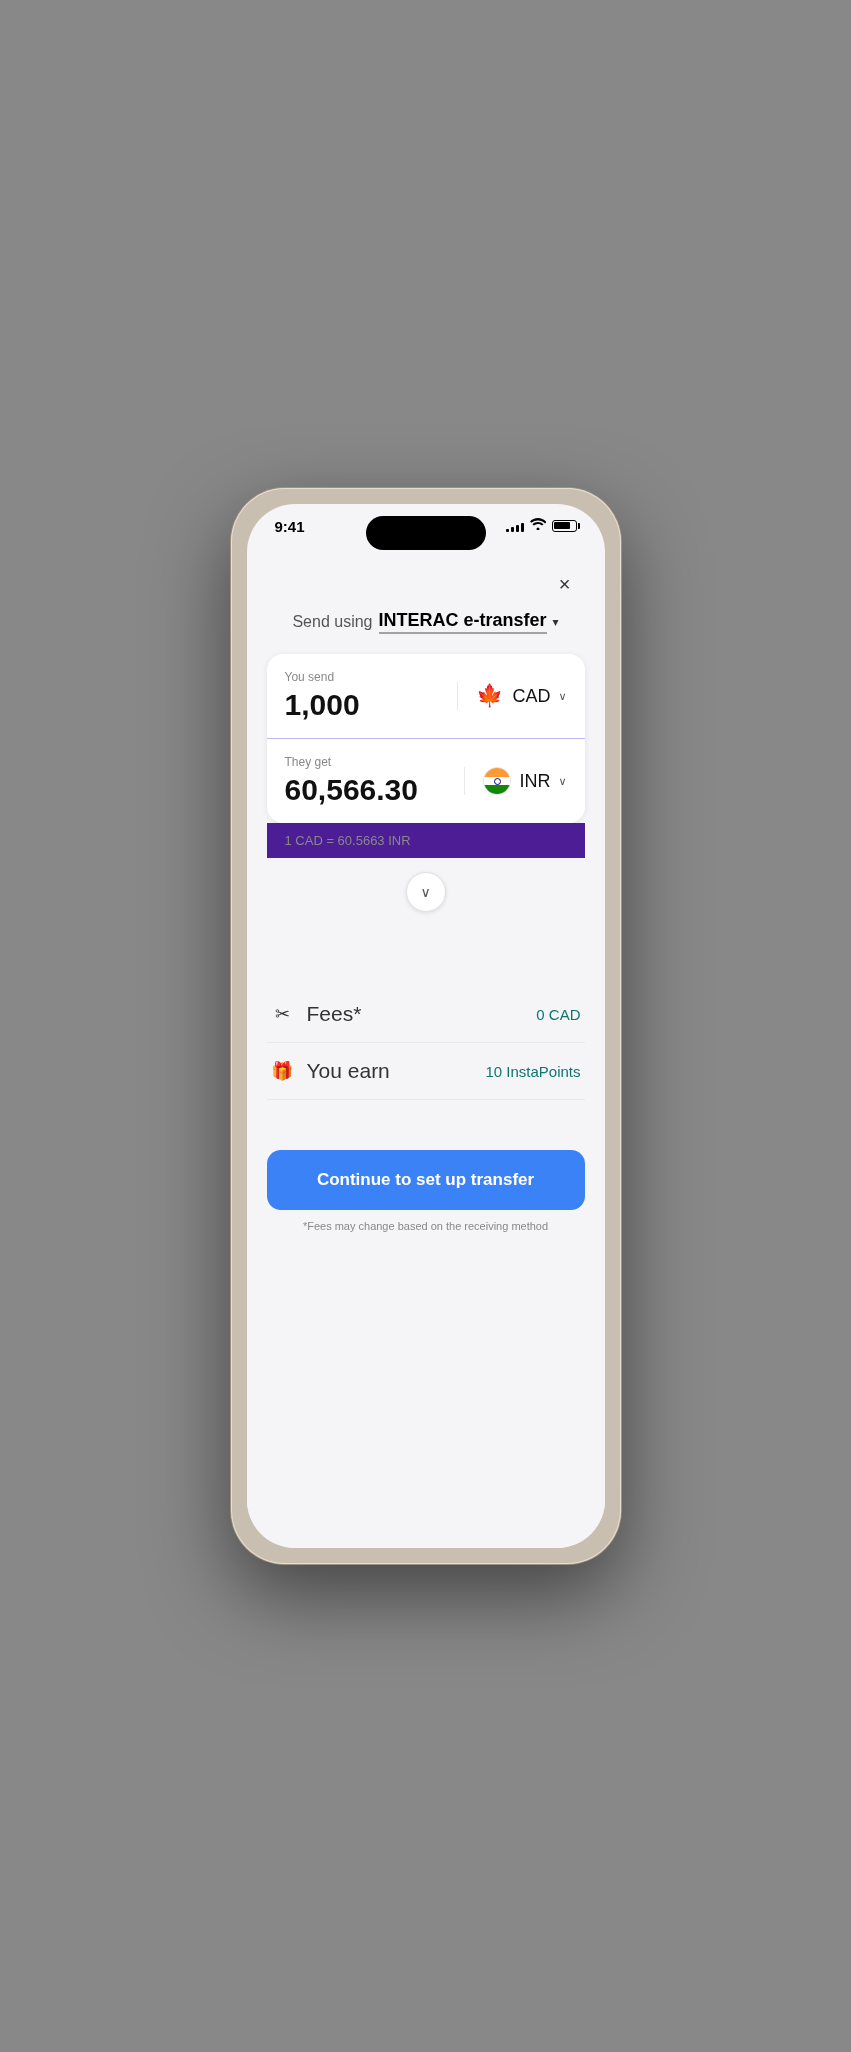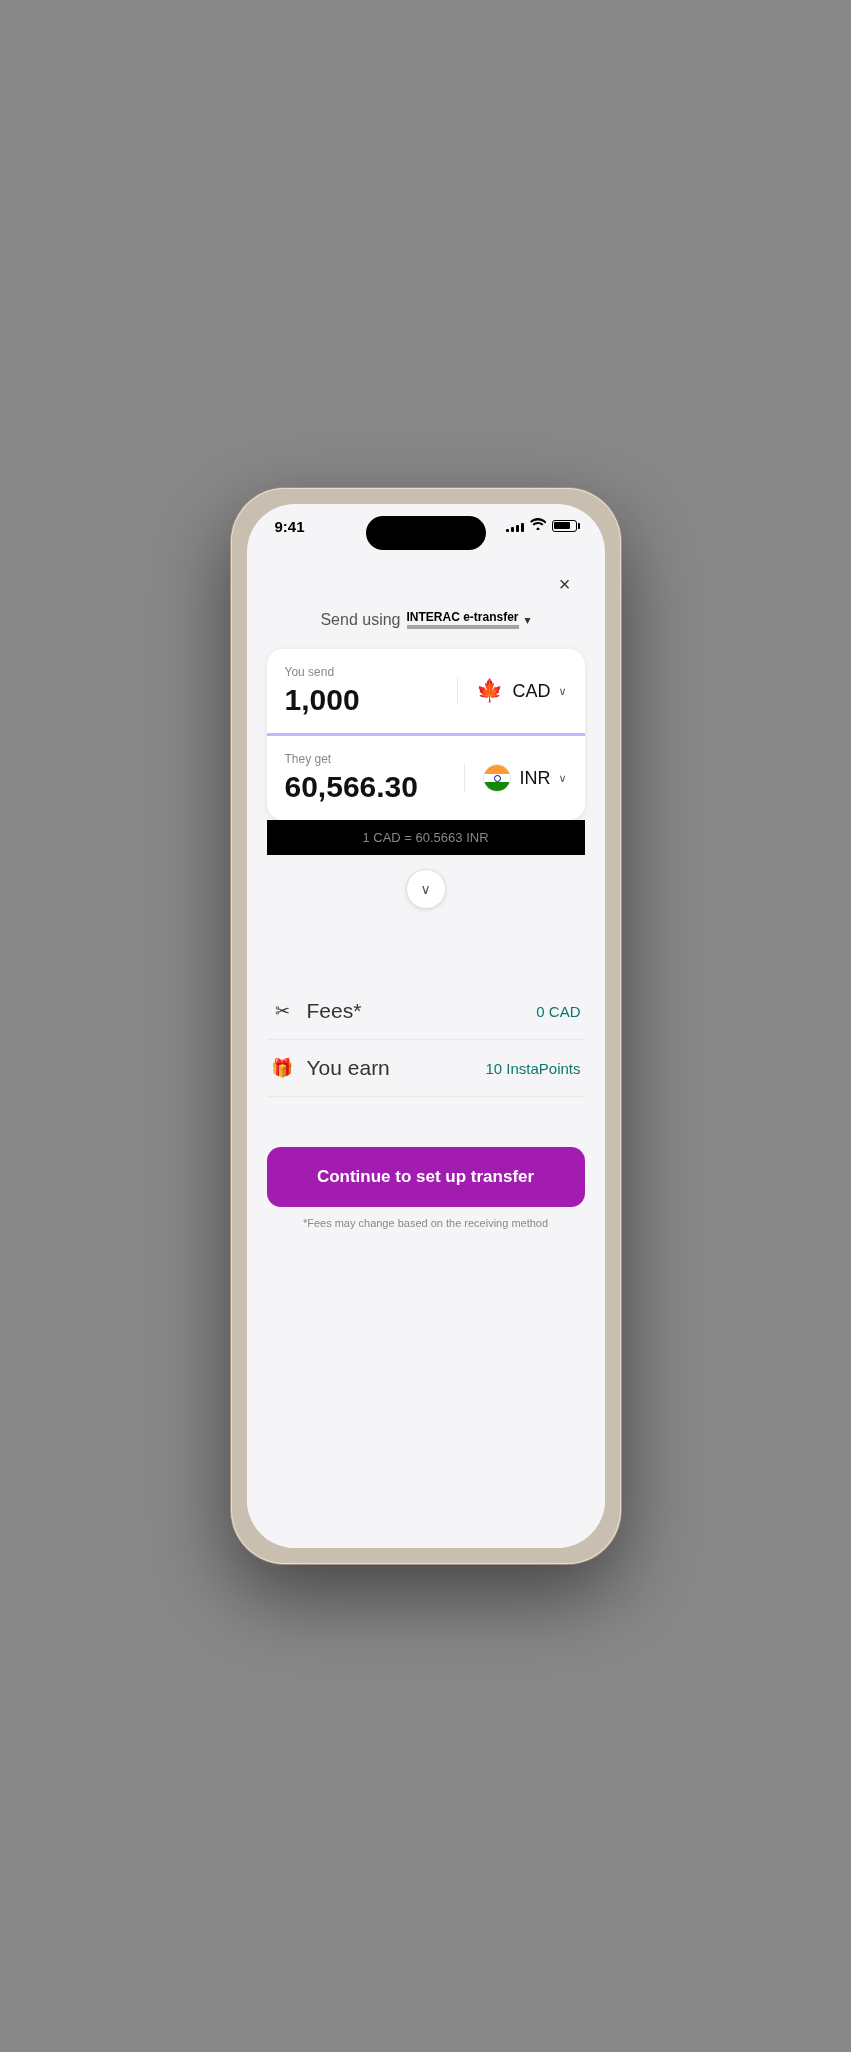--- a/index.html
+++ b/index.html
@@ -160,24 +160,24 @@
       gap: 6px;
     }
 
     .send-label {
       font-size: 16px;
       color: #555;
       font-weight: 400;
     }
 
     .send-method {
-      font-size: 12px;
+      font-size: 18px;
       font-weight: 800;
       color: #000;
-      border-bottom: 4px solid #a3a3a3;
+      border-bottom: 2px solid #a3a3a3;
       padding-bottom: 1px;
     }
 
     .dropdown-arrow {
       font-size: 12px;
       color: #333;
     }
 
     
     .currency-card {
@@ -189,21 +189,21 @@
     }
 
     .currency-row {
       display: flex;
       align-items: center;
       padding: 16px 18px;
       gap: 16px;
     }
 
     .currency-row + .currency-row {
-      border-top: 3px solid #c4b5fd;
+      border-top: 1px solid #c4b5fd;
     }
 
     .currency-amount-section {
       flex: 1;
     }
 
     .currency-label {
       font-size: 12px;
       color: #888;
       margin-bottom: 4px;
@@ -241,25 +241,25 @@
       color: #111;
     }
 
     .caret-down {
       font-size: 11px;
       color: #555;
     }
 
     
     .exchange-rate {
-      text-align: center;
+      text-align: left;
       padding: 10px 18px;
       font-size: 13px;
       color: #888;
-      background: #000000;
+      background: #4c1d95;
     }
 
     
     .expand-section {
       display: flex;
       justify-content: center;
       padding: 14px 0;
       position: relative;
     }
 
@@ -314,21 +314,21 @@
     }
 
     
     .cta-section {
       margin-top: 50px;
     }
 
     .cta-btn {
       width: 100%;
       padding: 20px;
-      background: #a21caf;
+      background: #3b82f6;
       border: none;
       border-radius: 14px;
       color: #fff;
       font-size: 17px;
       font-weight: 600;
       cursor: pointer;
       text-align: center;
     }
 
     .cta-disclaimer {

